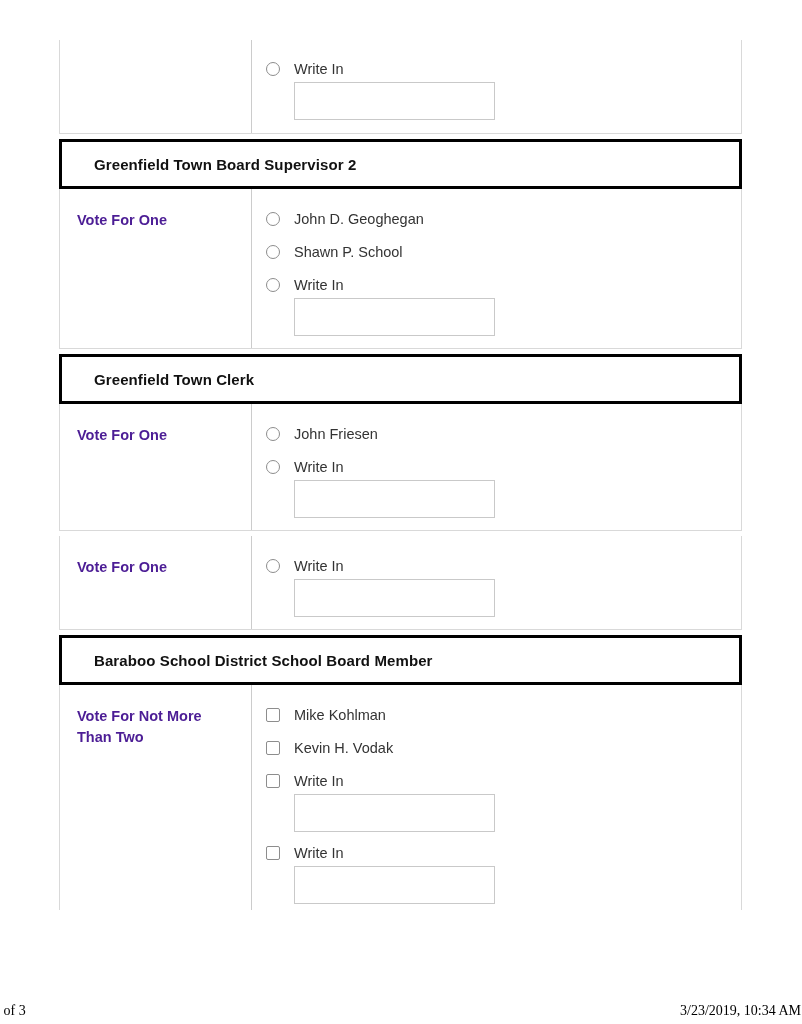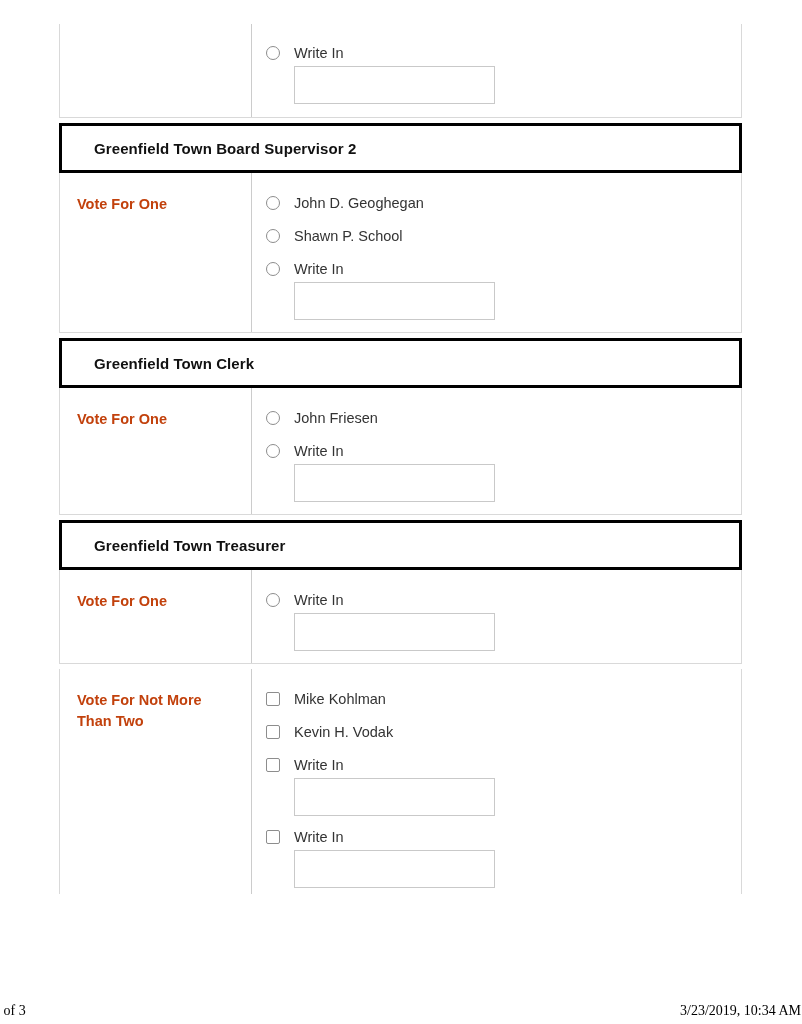--- a/index.html
+++ b/index.html
@@ -5,21 +5,21 @@
   html, body { margin:0; padding:0; }
   body {
     width:802px; height:1024px;
     position:relative;
     background:#ffffff;
     overflow:hidden;
     font-family:"Liberation Sans","DejaVu Sans",sans-serif;
   }
   #content {
     position:absolute;
-    left:59px; top:0;
+    left:59px; top:16px;
     width:683px;
     padding-top:24px;
     box-sizing:content-box;
   }
   .contest { width:683px; }
   .contest:not(:first-child) { margin-top:5px; }
 
   
   .c-header {
     box-sizing:border-box;
@@ -45,21 +45,21 @@
     border-top:none;
     background:#ffffff;
   }
   .c-left {
     box-sizing:border-box;
     width:191px;
     flex:none;
     padding:21px 18px 0 17px;
     font-size:14.5px;
     font-weight:bold;
-    color:#c2410c;
+    color:#4c1d95;
     line-height:1.42;
   }
   .c-right {
     flex:1;
     border-left:1px solid #cccccc;
     padding:22px 0 12px 14px;
   }
 
   
   .opt {
@@ -180,38 +180,38 @@
                 <span class="ctl radio"></span>
                 <span class="opt-label">Write In</span>
               </div>
               <input type="text" class="wi" style="">
             </div>
           </div>
     </div>
   </section>
 
   <section class="contest">
+    <div class="c-body">
+      <div class="c-left">Vote For One</div>
+      <div class="c-right">
+            <div class="write-block">
+              <div class="opt">
+                <span class="ctl radio"></span>
+                <span class="opt-label">Write In</span>
+              </div>
+              <input type="text" class="wi" style="">
+            </div>
+          </div>
+    </div>
+  </section>
+
+  <section class="contest cut">
     <header class="c-header">
-      <span class="c-title">Greenfield Town Treasurer</span>
+      <span class="c-title">Baraboo School District School Board Member</span>
     </header>
-    <div class="c-body">
-      <div class="c-left">Vote For One</div>
-      <div class="c-right">
-            <div class="write-block">
-              <div class="opt">
-                <span class="ctl radio"></span>
-                <span class="opt-label">Write In</span>
-              </div>
-              <input type="text" class="wi" style="">
-            </div>
-          </div>
-    </div>
-  </section>
-
-  <section class="contest cut">
     <div class="c-body">
       <div class="c-left">Vote For Not More Than Two</div>
       <div class="c-right">
             <div class="opt">
               <span class="ctl check"></span>
               <span class="opt-label">Mike Kohlman</span>
             </div>
             <div class="opt">
               <span class="ctl check"></span>
               <span class="opt-label">Kevin H. Vodak</span>

